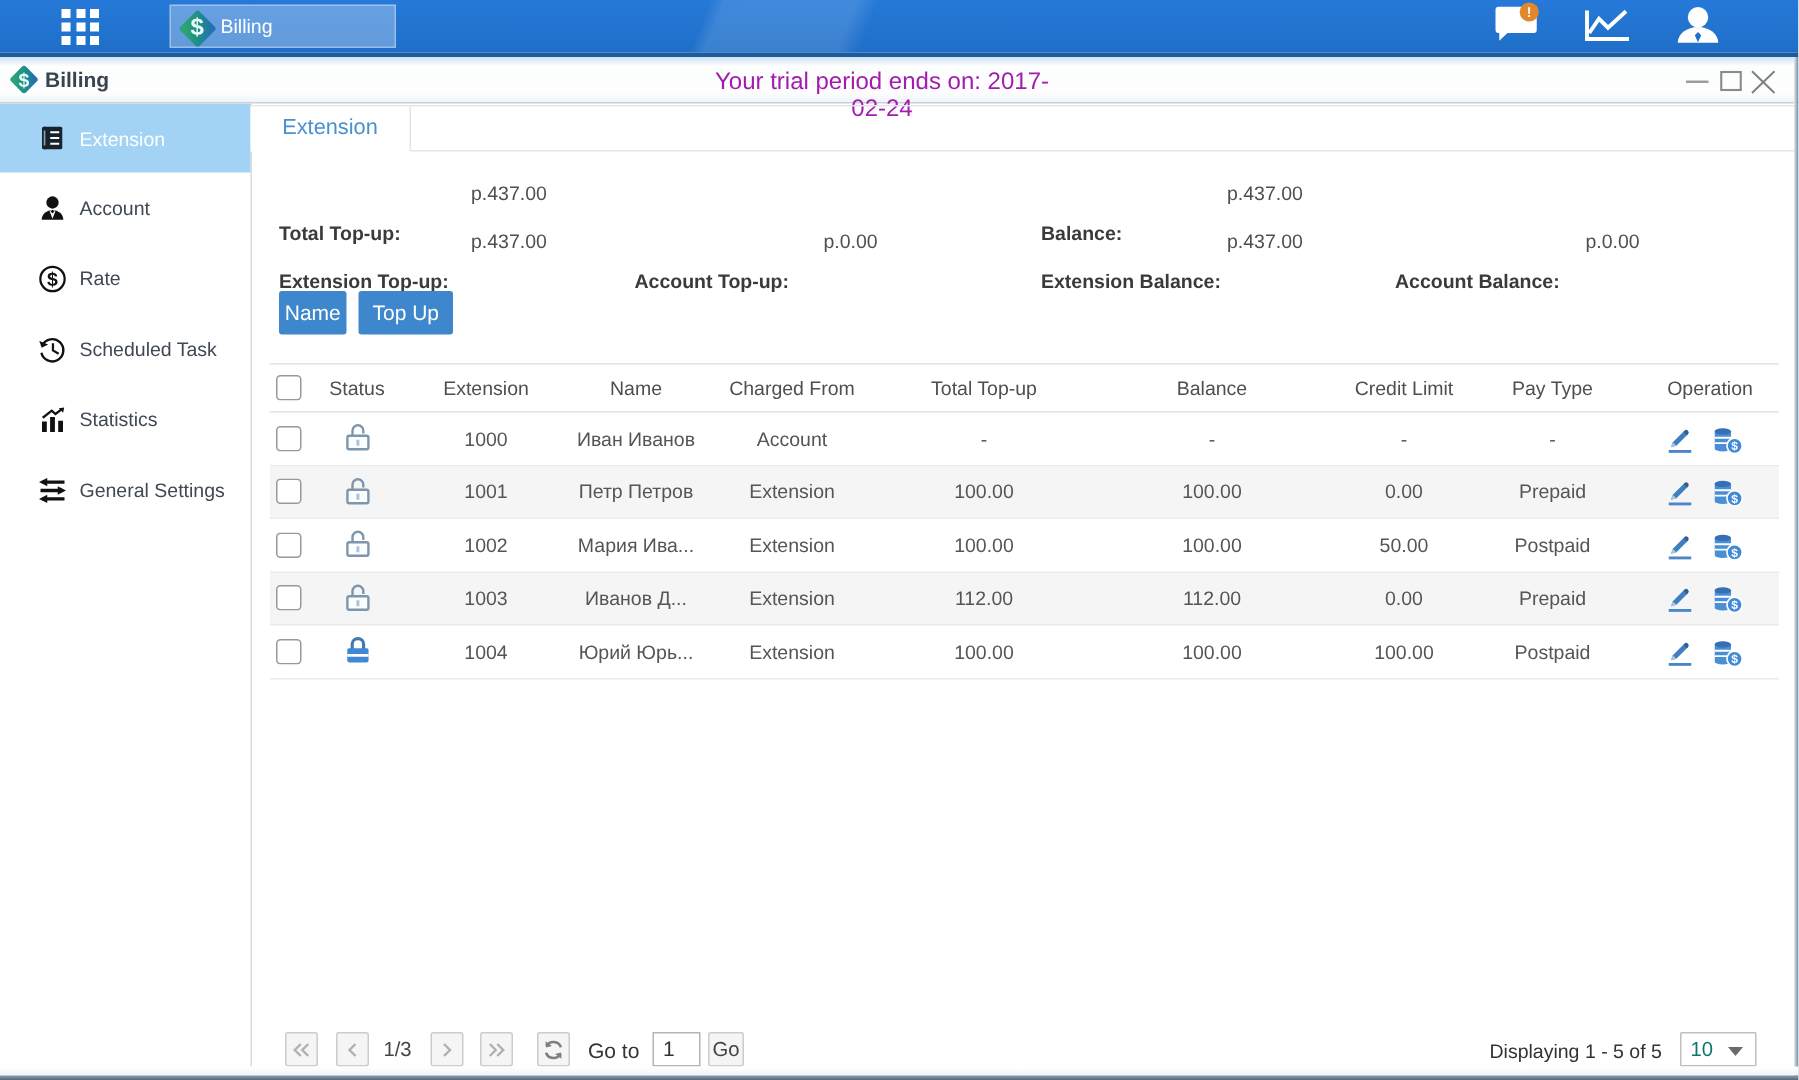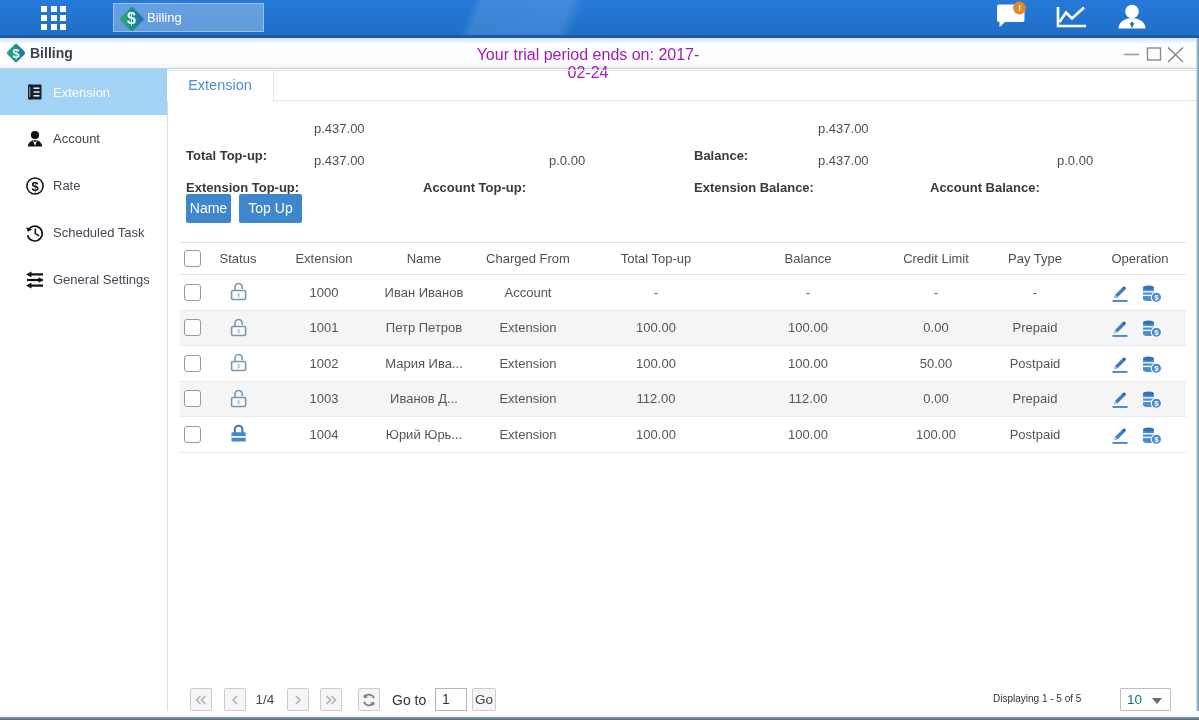--- a/index.html
+++ b/index.html
@@ -66,21 +66,21 @@
 .cbx { display:inline-block; width:17px; height:17px; border:1px solid #999; border-radius:3px; background:#fff; vertical-align:middle; margin-right:7px; }
 .ops { display:flex; justify-content:center; align-items:center; gap:15px; padding-right:6px; }
 .ops svg { margin-top:3px; }
 
 
 .pbtn { position:absolute; top:688px; width:22px; height:23px; background:#f5f5f5; border:1px solid #ccc; border-radius:2px; display:flex; align-items:center; justify-content:center; }
 #pgtext { position:absolute; top:692px; left:252px; width:26px; text-align:center; font-size:13.5px; color:#444; }
 #goto { position:absolute; top:692px; left:392px; font-size:14px; color:#333; }
 #goinput { position:absolute; top:688px; left:435px; width:32px; height:23px; border:1px solid #b5b5b5; background:#fff; font-size:14px; color:#333; text-align:left; padding-left:6px; line-height:21px; }
 #gobtn { position:absolute; top:688px; left:472px; width:24px; height:23px; background:#f5f5f5; border:1px solid #ccc; border-radius:2px; text-align:center; line-height:21px; font-size:13.5px; color:#444; }
-#disp { position:absolute; top:693px; left:993px; width:160px; text-align:left; font-size:10px; color:#333; }
+#disp { position:absolute; top:693px; left:993px; width:160px; text-align:left; font-size:13px; color:#333; }
 #ddown { position:absolute; top:688px; left:1120px; width:51px; height:23px; border:1px solid #bfbfbf; background:#fff; border-radius:1px; }
 #ddown .v { position:absolute; left:6px; top:3px; font-size:13.5px; color:#0f766e; }
 #ddown .tri { position:absolute; right:8px; top:9px; width:0; height:0; border-left:5px solid transparent; border-right:5px solid transparent; border-top:6px solid #6a6a6a; }
 
 
 #edge-right { position:absolute; right:0; top:38px; width:3px; height:682px;
   background:linear-gradient(to right,#e4ebf1,#a5b9c9 50%,#6786a3); }
 #edge-bottom-light { position:absolute; left:0; top:711px; width:1199px; height:6px; background:linear-gradient(180deg,#ffffff,#eef4f8); }
 #edge-bottom { position:absolute; left:0; top:717px; width:1199px; height:3px; background:linear-gradient(180deg,#8c9cab,#54697e); }
 </style>
@@ -166,20 +166,30 @@
   </svg>
       <div class="mtx">Rate</div>
     </div>
   <div class="mitem">
       <svg class="mic" viewBox="0 0 20 20">
     <path d="M3.2 7.2 a7.4 7.4 0 1 1 -0.6 5" fill="none" stroke="#111" stroke-width="1.6"></path>
     <path d="M1.2 4.3 l1.6 4.5 4.3 -2.2 z" fill="#111"></path>
     <path d="M10.3 5.8 v4.8 l3.8 2.2" fill="none" stroke="#111" stroke-width="1.5"></path>
   </svg>
       <div class="mtx">Scheduled Task</div>
+    </div>
+  <div class="mitem">
+      <svg class="mic" viewBox="0 0 20 20">
+    <rect x="3" y="11" width="3.2" height="7" fill="#111"></rect>
+    <rect x="8.4" y="8" width="3.2" height="10" fill="#111"></rect>
+    <rect x="13.8" y="10.5" width="3.2" height="7.5" fill="#111"></rect>
+    <path d="M3.5 8.5 L9.5 3.8 L12 6 L16.5 2.6" fill="none" stroke="#111" stroke-width="1.5"></path>
+    <path d="M17.8 1.6 l-3.6 0.6 2.9 3 z" fill="#111"></path>
+  </svg>
+      <div class="mtx">Statistics</div>
     </div>
   <div class="mitem">
       <svg class="mic" viewBox="0 0 20 20">
     <line x1="3.5" y1="4.4" x2="18" y2="4.4" stroke="#111" stroke-width="2.2"></line>
     <path d="M6.5 1.6 L1 4.4 L6.5 7.2 Z" fill="#111"></path>
     <line x1="2" y1="10" x2="16.5" y2="10" stroke="#111" stroke-width="2.2"></line>
     <path d="M13.5 7.2 L19 10 L13.5 12.8 Z" fill="#111"></path>
     <line x1="3.5" y1="15.6" x2="18" y2="15.6" stroke="#111" stroke-width="2.2"></line>
     <path d="M6.5 12.8 L1 15.6 L6.5 18.4 Z" fill="#111"></path>
   </svg>
@@ -381,21 +391,21 @@
 <div class="pbtn" style="left:190px;">
     <svg width="12" height="10" viewBox="0 0 12 10">
       <path d="M5.5 1 L1.5 5 L5.5 9 M10.5 1 L6.5 5 L10.5 9" fill="none" stroke="#b0b0b0" stroke-width="1.6"></path>
     </svg>
   </div>
 <div class="pbtn" style="left:224px;">
     <svg width="8" height="10" viewBox="0 0 8 10">
       <path d="M6 1 L2 5 L6 9" fill="none" stroke="#b0b0b0" stroke-width="1.6"></path>
     </svg>
   </div>
-<div id="pgtext">1/4</div>
+<div id="pgtext">1/3</div>
 <div class="pbtn" style="left:287px;">
     <svg width="8" height="10" viewBox="0 0 8 10">
       <path d="M2 1 L6 5 L2 9" fill="none" stroke="#b0b0b0" stroke-width="1.6"></path>
     </svg>
   </div>
 <div class="pbtn" style="left:320px;">
     <svg width="12" height="10" viewBox="0 0 12 10">
       <path d="M1.5 1 L5.5 5 L1.5 9 M6.5 1 L10.5 5 L6.5 9" fill="none" stroke="#b0b0b0" stroke-width="1.6"></path>
     </svg>
   </div>

